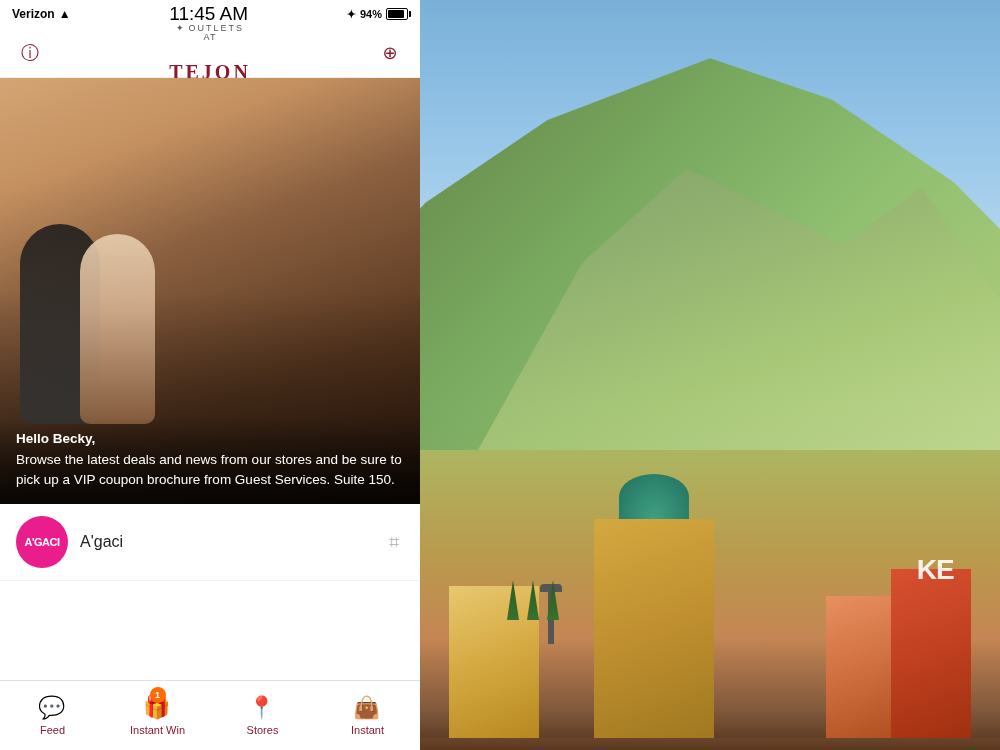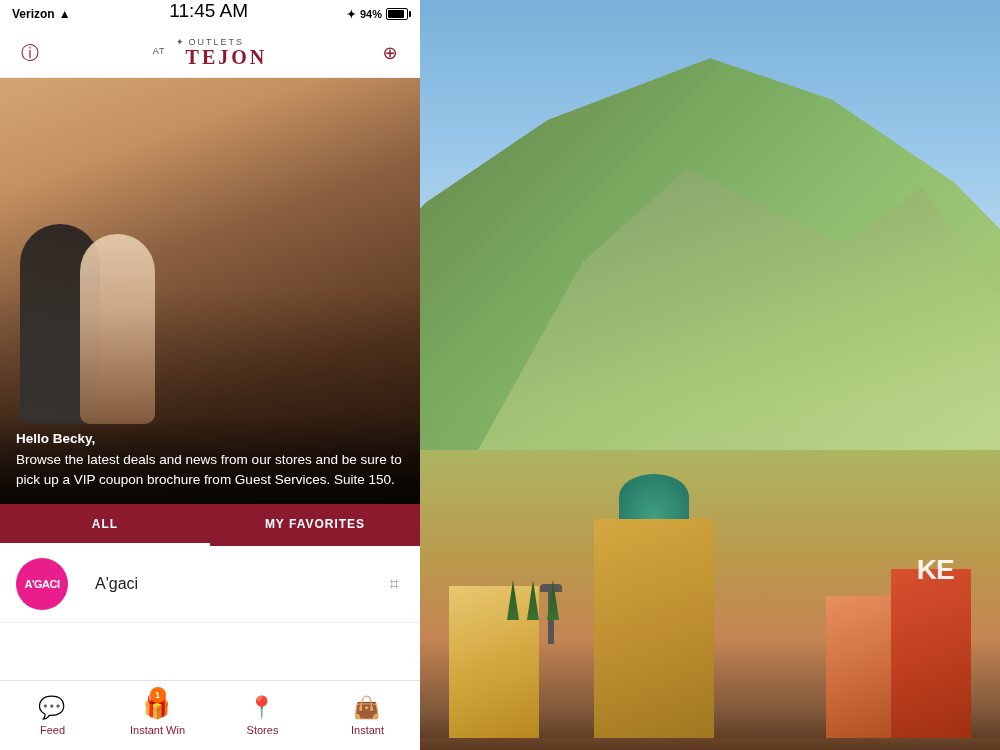--- a/index.html
+++ b/index.html
@@ -20,20 +20,21 @@
       flex-direction: column;
       position: relative;
       overflow: hidden;
     }
 
     
     .status-bar {
       background: #fff;
       height: 28px;
       display: flex;
+      align-items: center;
       justify-content: space-between;
       padding: 0 12px;
       font-size: 12px;
       font-weight: 600;
       color: #000;
       flex-shrink: 0;
     }
     .status-left { display: flex; align-items: center; gap: 4px; }
     .status-center { font-size: 19px; font-weight: 400; }
     .status-right { display: flex; align-items: center; gap: 4px; font-size: 11px; }
@@ -132,21 +133,21 @@
     .store-list {
       flex: 1;
       background: #fff;
       overflow-y: auto;
     }
     .store-item {
       display: flex;
       align-items: center;
       padding: 12px 16px;
       border-bottom: 1px solid #f0f0f0;
-      gap: 27px;
+      gap: 12px;
     }
     .store-avatar {
       width: 52px; height: 52px; border-radius: 50%;
       background: #e91e8c;
       display: flex; align-items: center; justify-content: center;
       color: #fff; font-size: 11px; font-weight: 700; text-align: center;
       flex-shrink: 0;
       letter-spacing: -0.5px;
     }
     .store-name {
@@ -282,44 +283,36 @@
     </div>
   </div>
 
   <div class="app-header">
     <div class="header-icon">ⓘ</div>
     <div class="header-logo">
       <div class="logo-top">
         <span>✦</span>
         <span>OUTLETS</span>
       </div>
-      <div style="font-size:9px; letter-spacing:1px; color:#555; display:flex; gap:20px;">
+      <div style="font-size:9px; letter-spacing:1px; color:#555; display:flex; gap:20px;flex-direction:column;">
         <span>AT</span>
         <span style="font-size:20px; font-weight:900; letter-spacing:3px; color:#8b1a2e; font-family:Georgia,serif;">TEJON</span>
       </div>
     </div>
     <div class="header-icon">⊕</div>
   </div>
 
   <div class="hero-area">
     <div class="hero-image-sim"></div>
     <div class="hero-text">
       <strong>Hello Becky,</strong><br>
       <span>Browse the latest deals and news from our stores and be sure to pick up a VIP coupon brochure from Guest Services. Suite 150.</span>
     </div>
   </div>
 
-  <div class="tab-bar">
-    <div class="tab-item active">
-      <span>ALL</span>
-    </div>
-    <div class="tab-item">
-      <span>MY FAVORITES</span>
-    </div>
-  </div>
 
   <div class="store-list">
     <div class="store-item">
       <div class="store-avatar" style="background: rgb(233, 30, 140);">A'GACI</div>
       <div class="store-name">A'gaci</div>
       <div class="bookmark-icon">⌗</div>
     </div>
   </div>
 
   <div class="bottom-nav">

